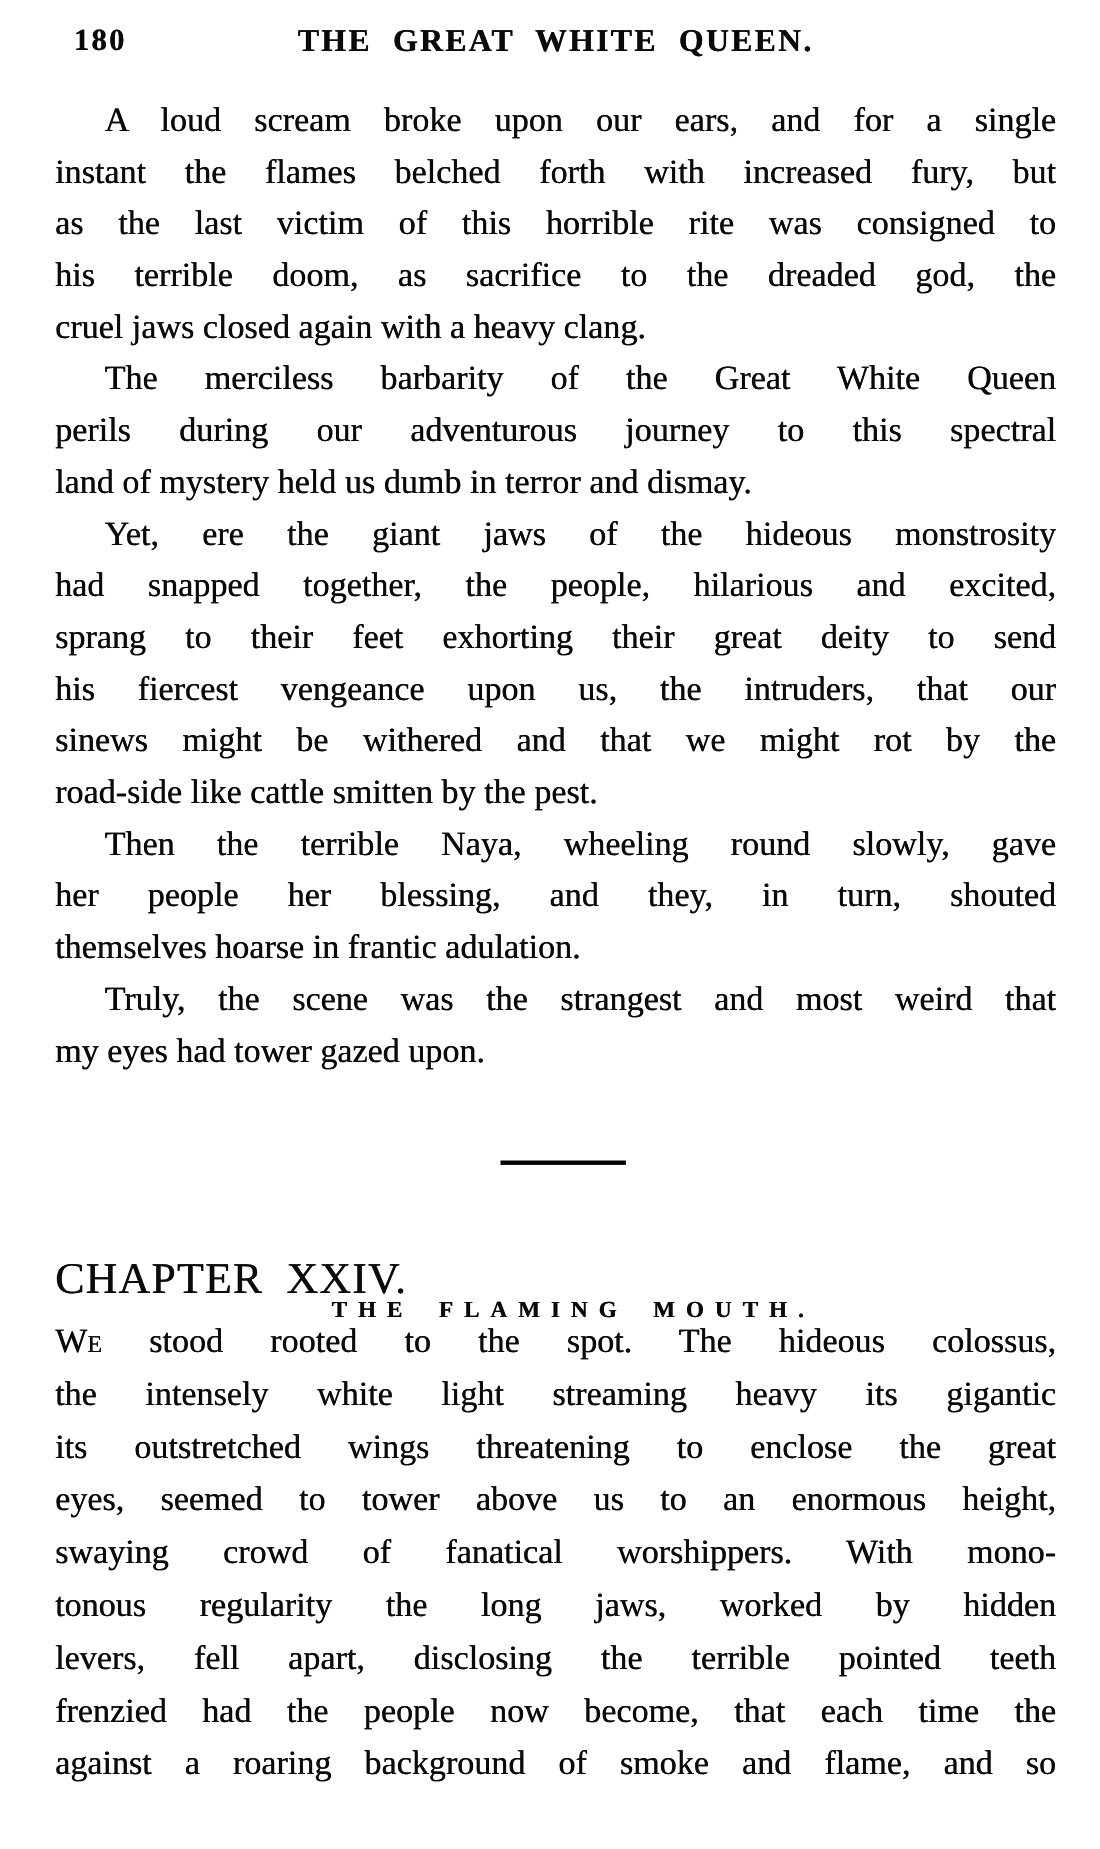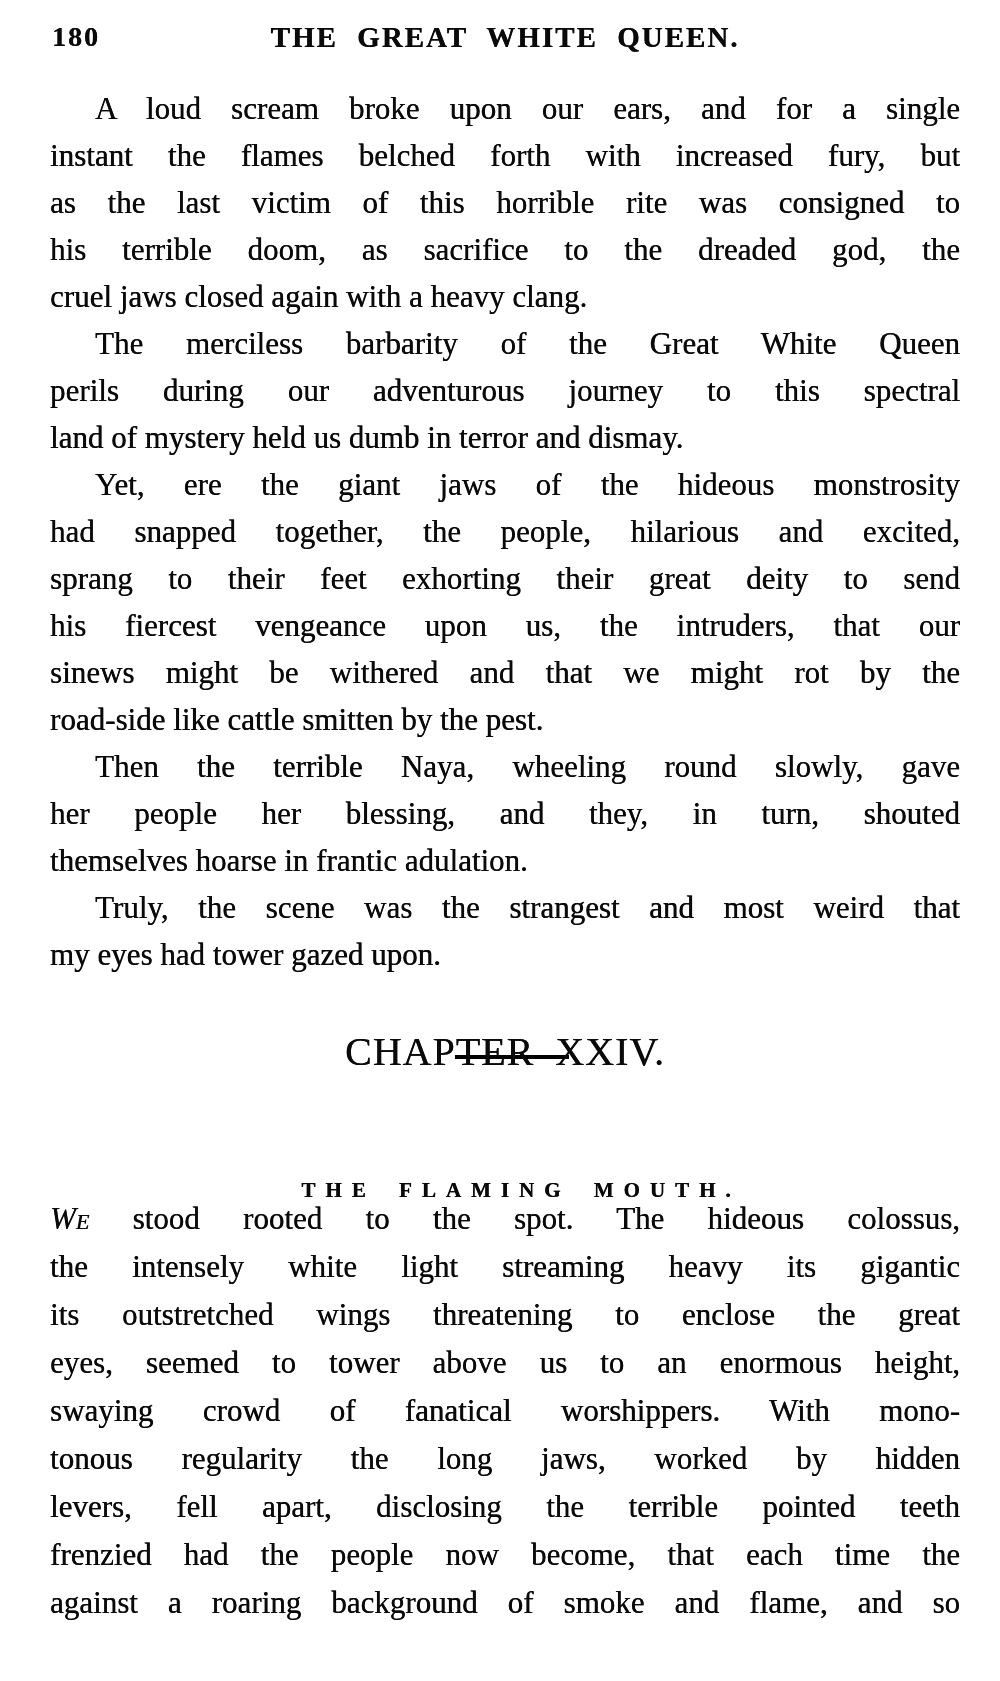--- a/index.html
+++ b/index.html
@@ -15,21 +15,21 @@
   }
 
   
   .running-head {
     position: absolute;
     left: 50px; top: 20px;
     width: 910px; height: 34px;
   }
   .page-num {
     position: absolute;
-    left: 2px; top: 1px;
+    left: 17px; top: 1px;
     font-size: 28px;
     font-weight: bold;
     letter-spacing: 2px;
   }
   .running-title {
     display: block;
     text-align: center;
     font-size: 29px;
     font-weight: bold;
     letter-spacing: 2px;
@@ -58,23 +58,23 @@
   .divider {
     position: absolute;
     left: 455px; top: 1055px;
     width: 114px; height: 4px;
     background: #000000;
   }
 
   
   .chapter-heading {
     position: absolute;
-    left: 50px; top: 1030px;
+    left: 50px; top: 1140px;
     width: 910px; margin: 0;
-    text-align: center;
+    text-align: left;
     font-size: 40px;
     font-weight: normal;
     letter-spacing: 1px;
     word-spacing: 10px;
     line-height: 1.1;
   }
   .chapter-subheading {
     position: absolute;
     left: 50px; top: 1162px;
     width: 910px; margin: 16px;
@@ -86,21 +86,21 @@
     line-height: 1.2;
   }
 
   
   .chapter-block {
     position: absolute;
     left: 50px; top: 1195px;
     width: 910px;
   }
   .chapter-block .line { line-height: 48px; height: 48px; }
-  .lead-smallcaps { font-variant: small-caps; font-style: italic; }
+  .lead-smallcaps { font-variant: small-caps; }
 </style>
 </head>
 <body>
 
 <div class="page">
 
   <header class="running-head">
     <span class="page-num">180</span>
     <span class="running-title">THE GREAT WHITE QUEEN.</span>
   </header>

